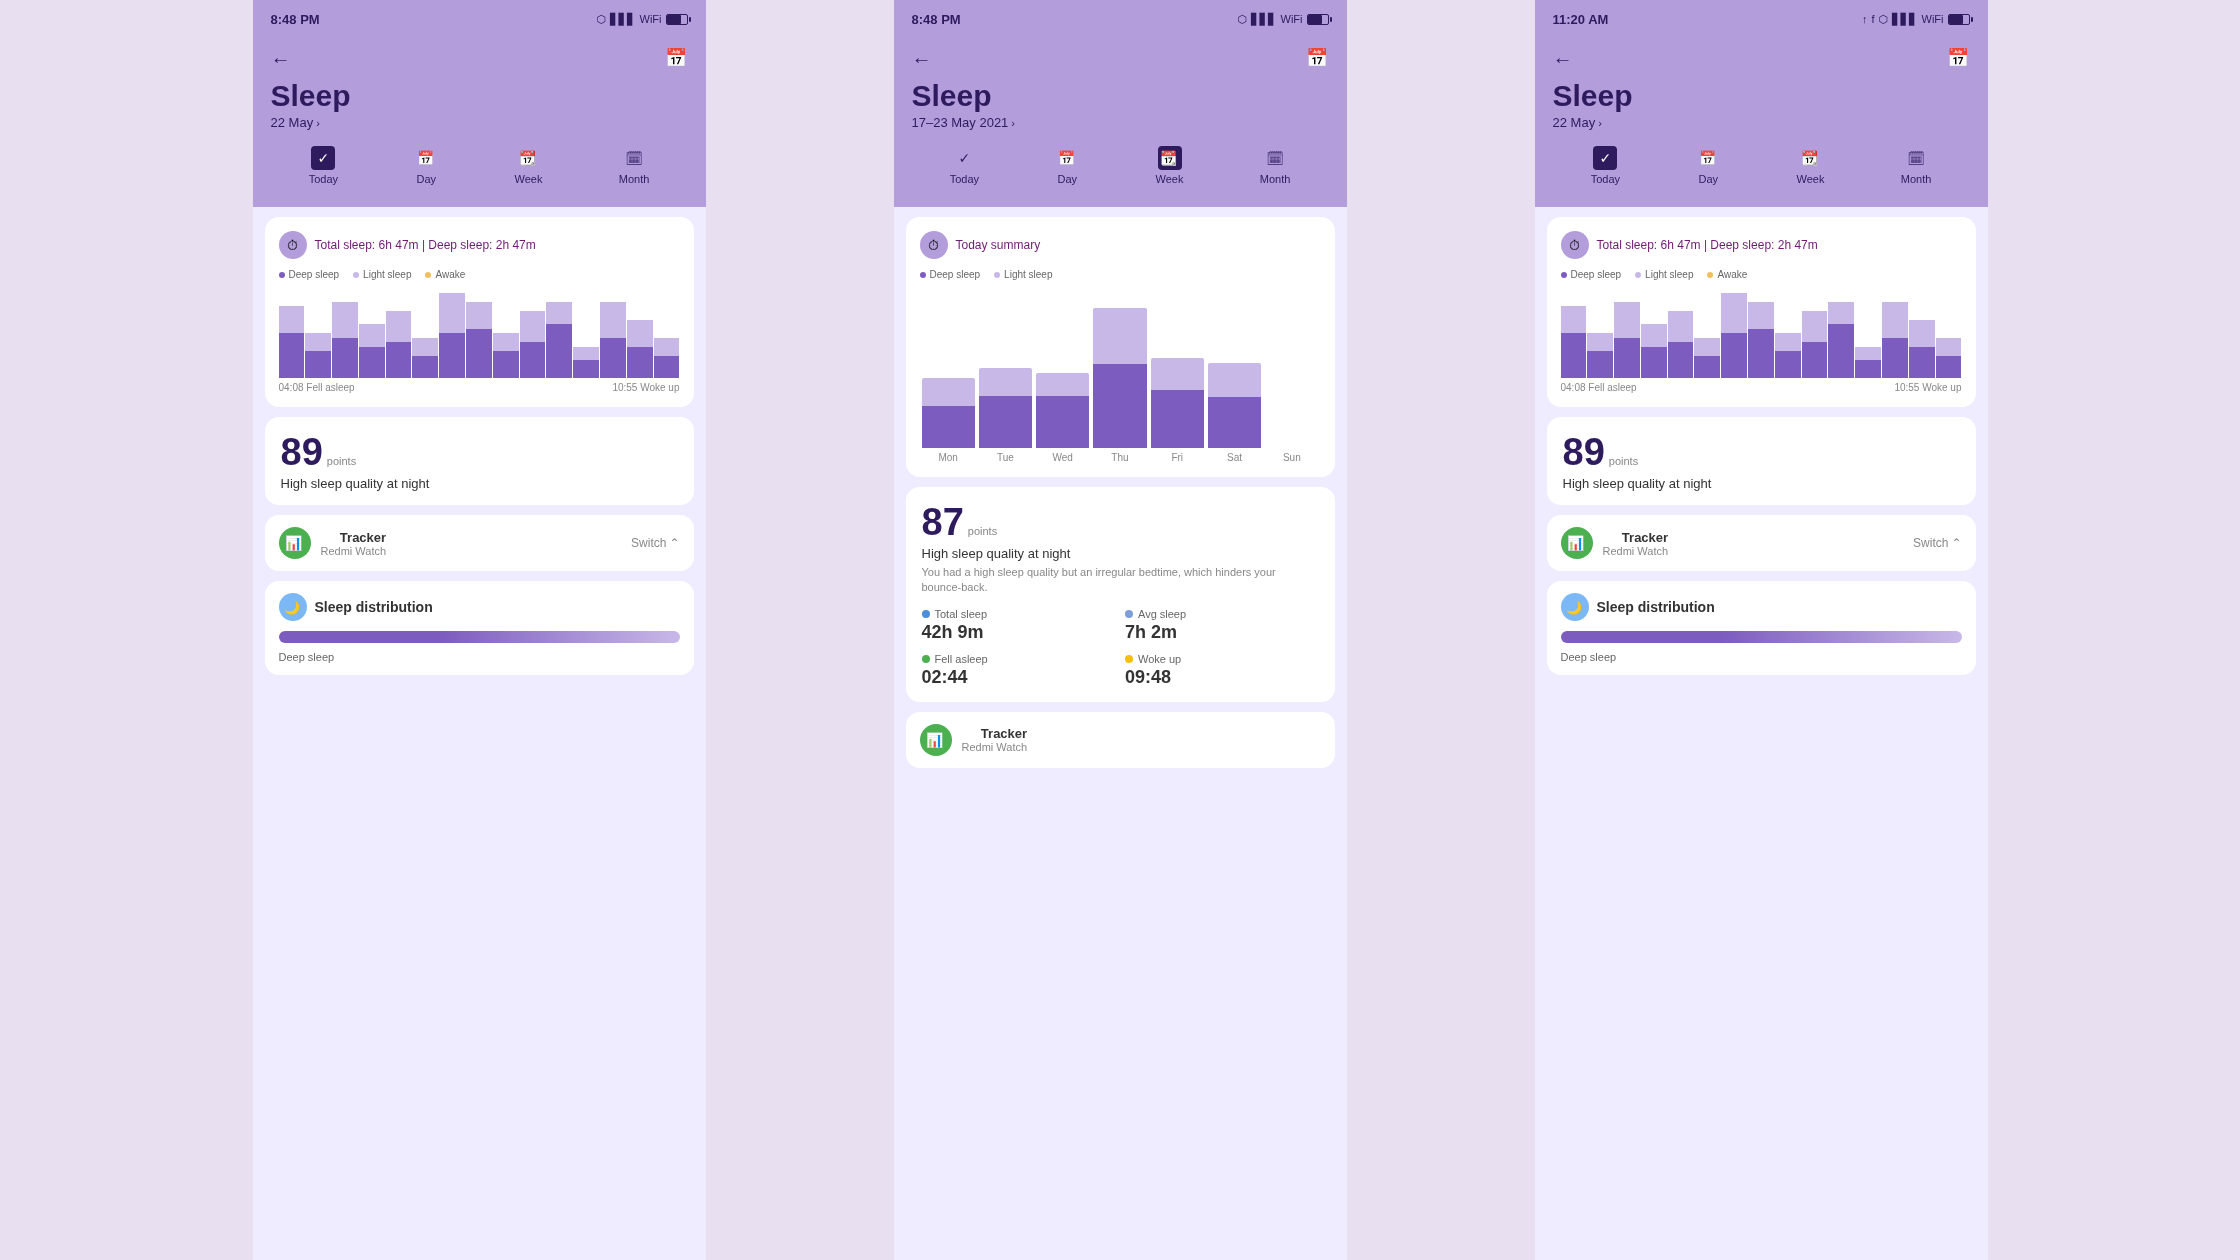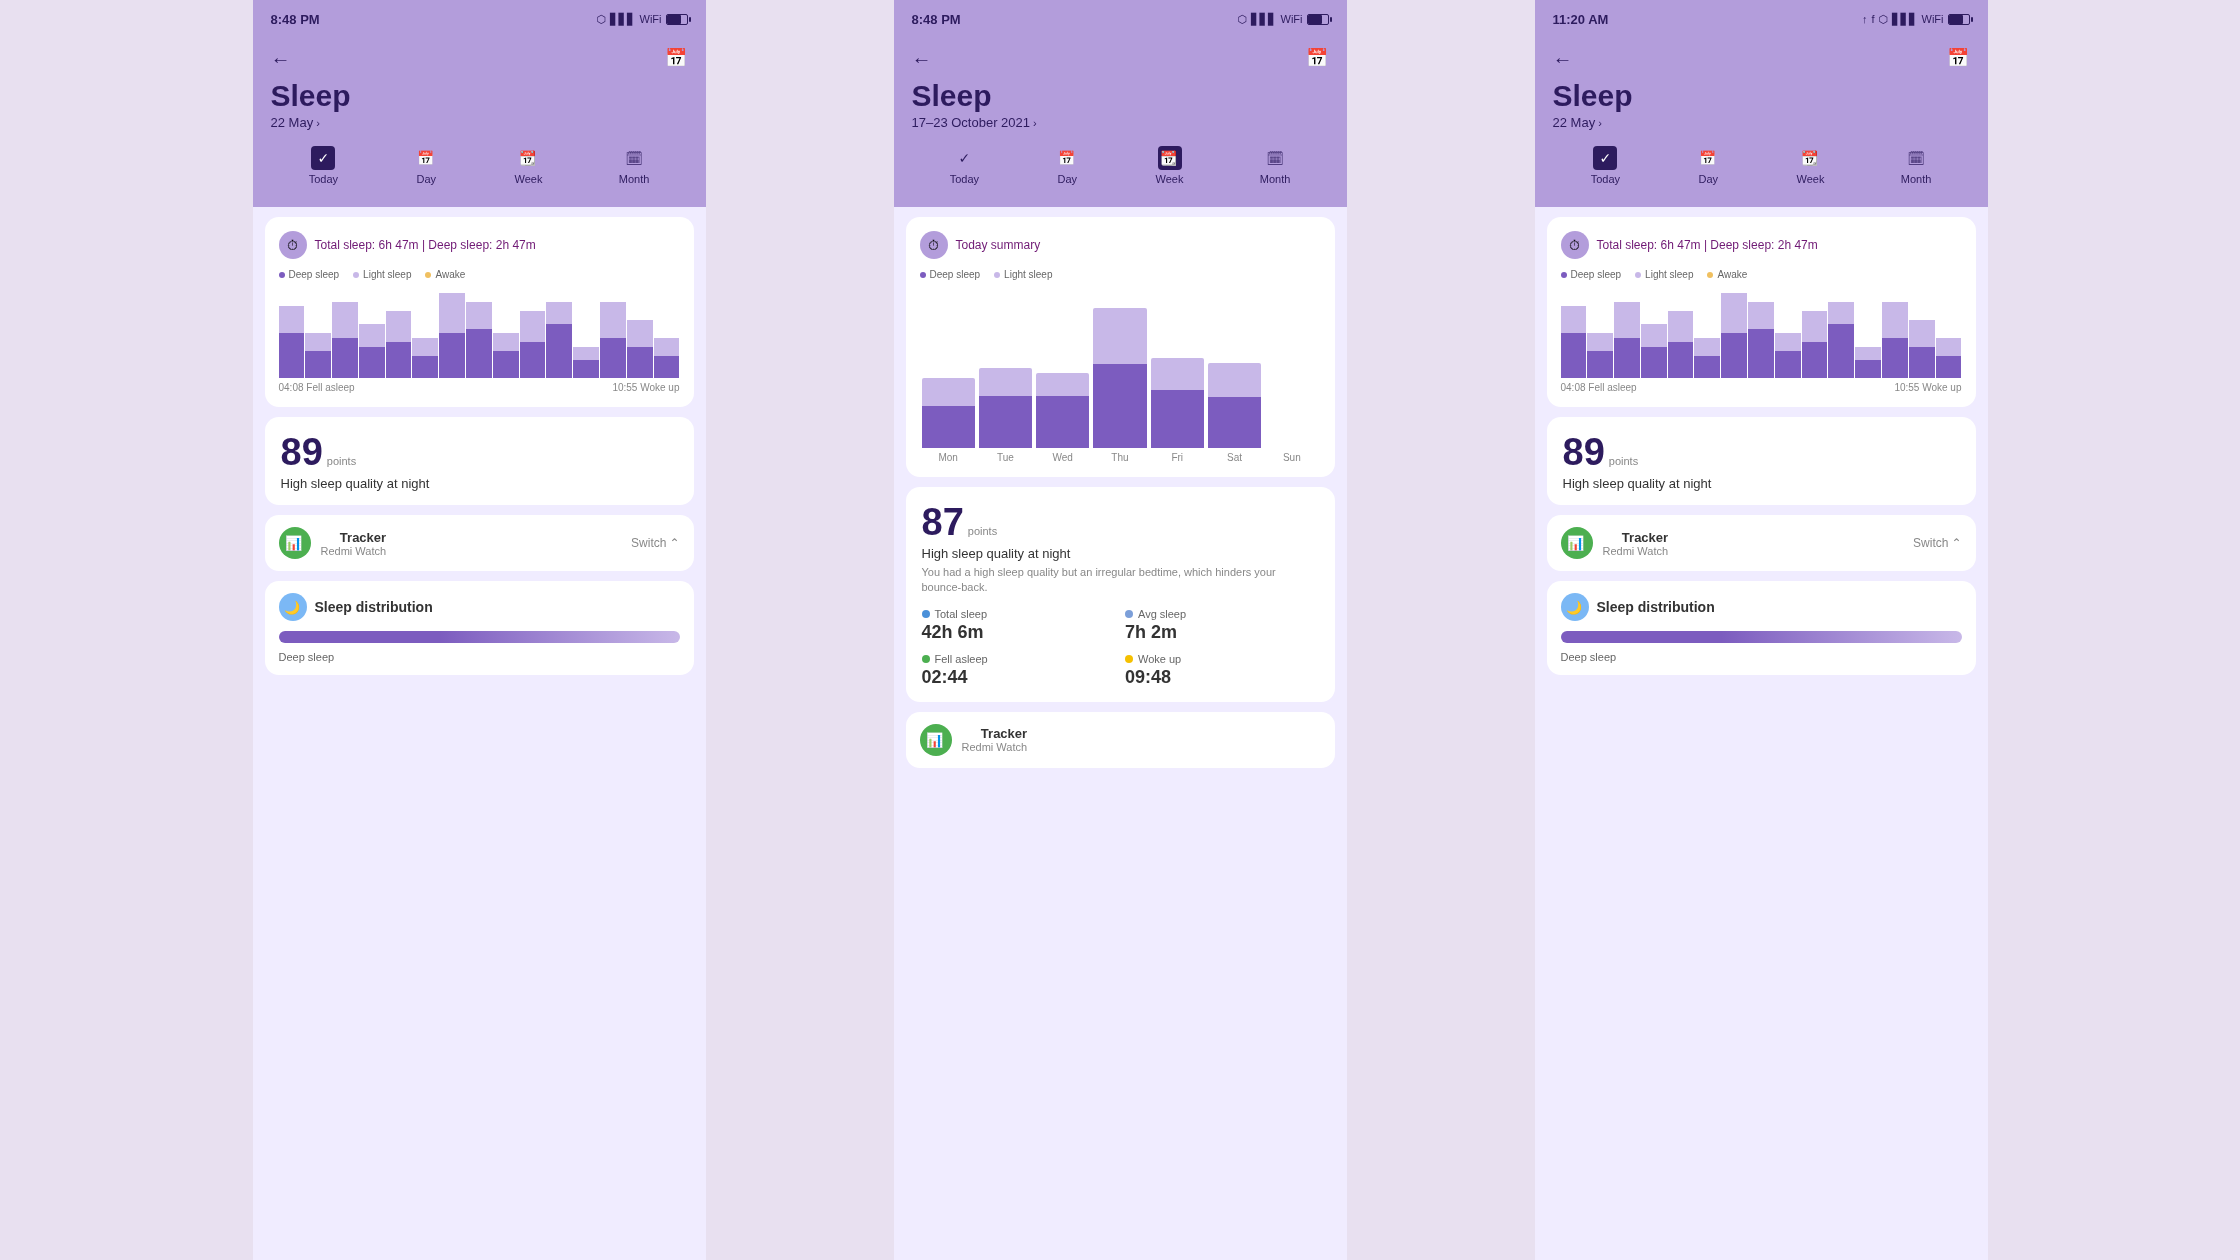--- a/index.html
+++ b/index.html
@@ -520,21 +520,21 @@
       </div>
     </div>
 
     <div class="header-area">
       <div class="nav-bar">
         <span class="back-arrow">←</span>
         <span class="calendar-icon-btn">📅</span>
       </div>
       <div class="sleep-title">Sleep</div>
       <div class="date-row">
-        <span>17–23 October 2021</span>
+        <span>17–23 May 2021</span>
           <span class="chevron-right">›</span>
       </div>
       <div class="tab-bar">
         <div class="tab-item">
           <div class="tab-icon">✓</div>
           <span class="tab-label">Today</span>
         </div>
         <div class="tab-item">
           <div class="tab-icon">📅</div>
           <span class="tab-label">Day</span>
@@ -627,21 +627,21 @@
         </div>
         <div class="score-desc">High sleep quality at night</div>
         <div class="score-note">You had a high sleep quality but an irregular bedtime, which hinders your bounce-back.</div>
 
         <div style="display:grid;grid-template-columns:1fr 1fr;gap:10px;margin-top:12px;">
           <div>
             <div style="display:flex;align-items:center;gap:5px;margin-bottom:2px;">
               <div style="width:8px;height:8px;border-radius:50%;background:#4a90d9;"></div>
               <span style="font-size:11px;color:#666;">Total sleep</span>
             </div>
-            <div style="font-size:18px;font-weight:600;color:#333;">42h 6m</div>
+            <div style="font-size:18px;font-weight:600;color:#333;">42h 9m</div>
           </div>
           <div>
             <div style="display:flex;align-items:center;gap:5px;margin-bottom:2px;">
               <div style="width:8px;height:8px;border-radius:50%;background:#7c9fd9;"></div>
               <span style="font-size:11px;color:#666;">Avg sleep</span>
             </div>
             <div style="font-size:18px;font-weight:600;color:#333;">7h 2m</div>
           </div>
           <div>
             <div style="display:flex;align-items:center;gap:5px;margin-bottom:2px;">

